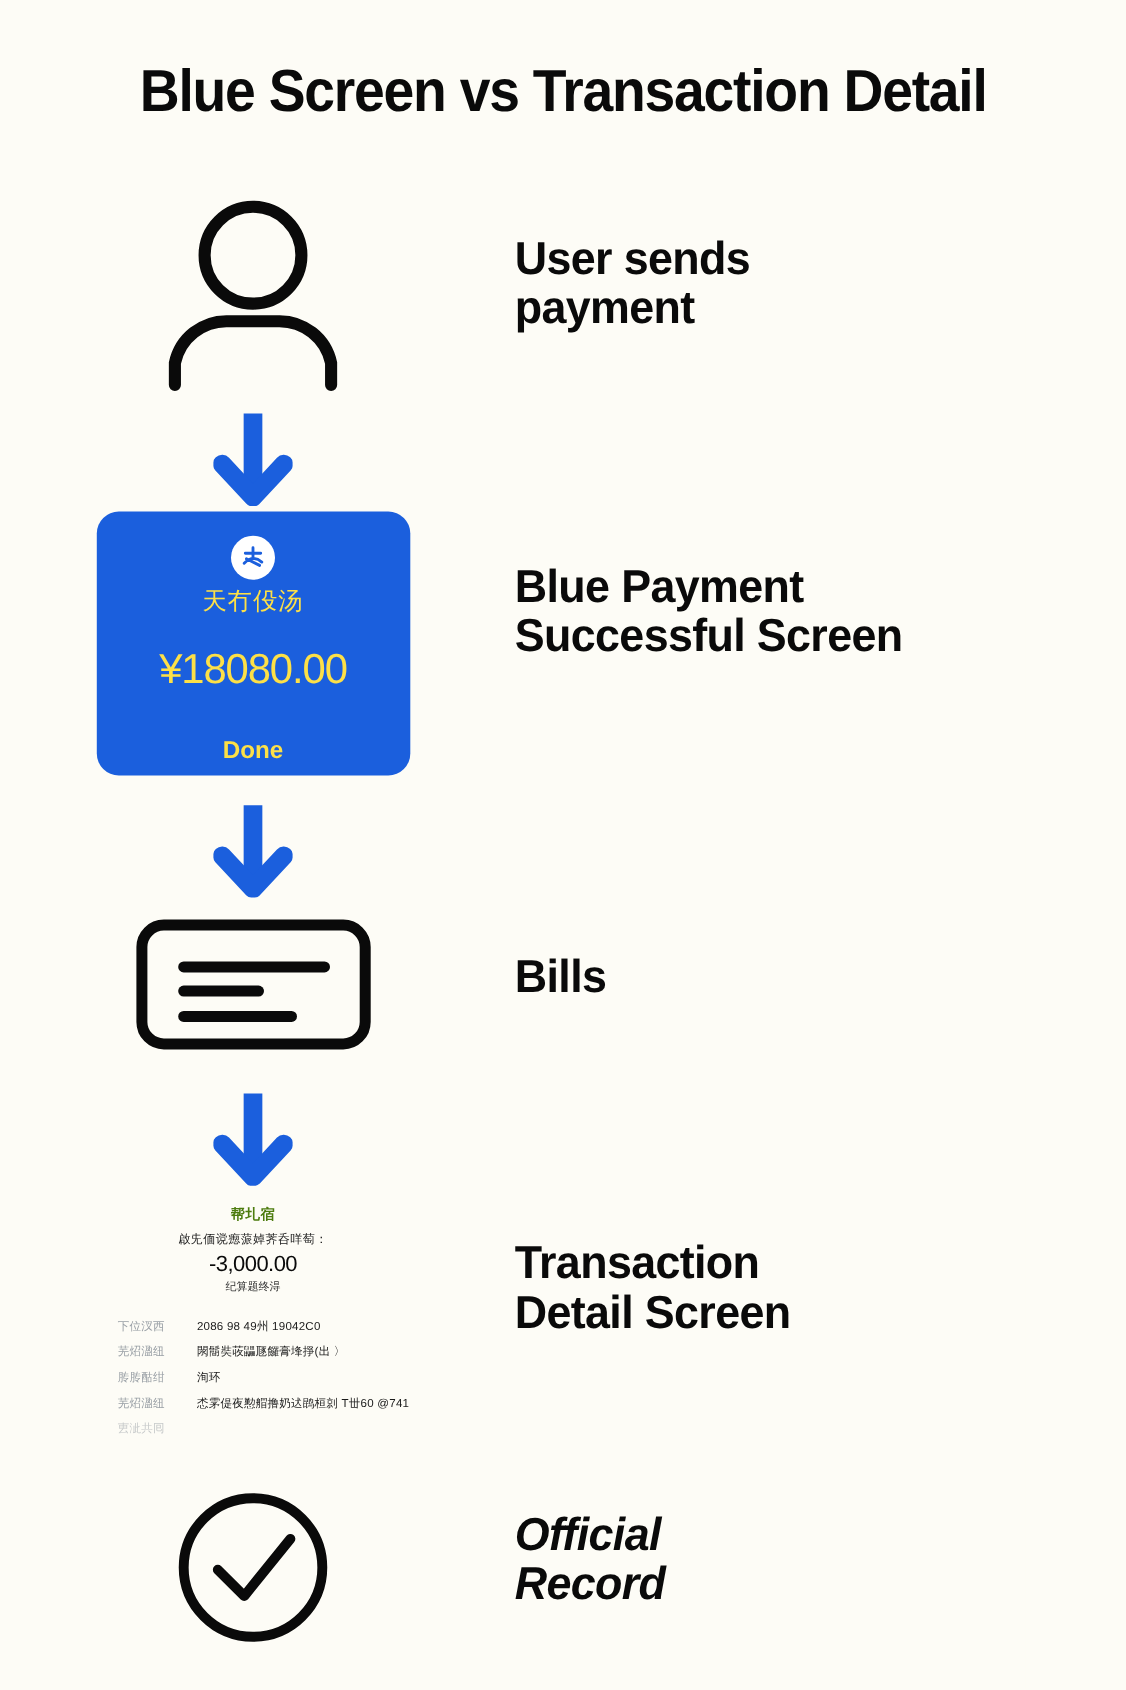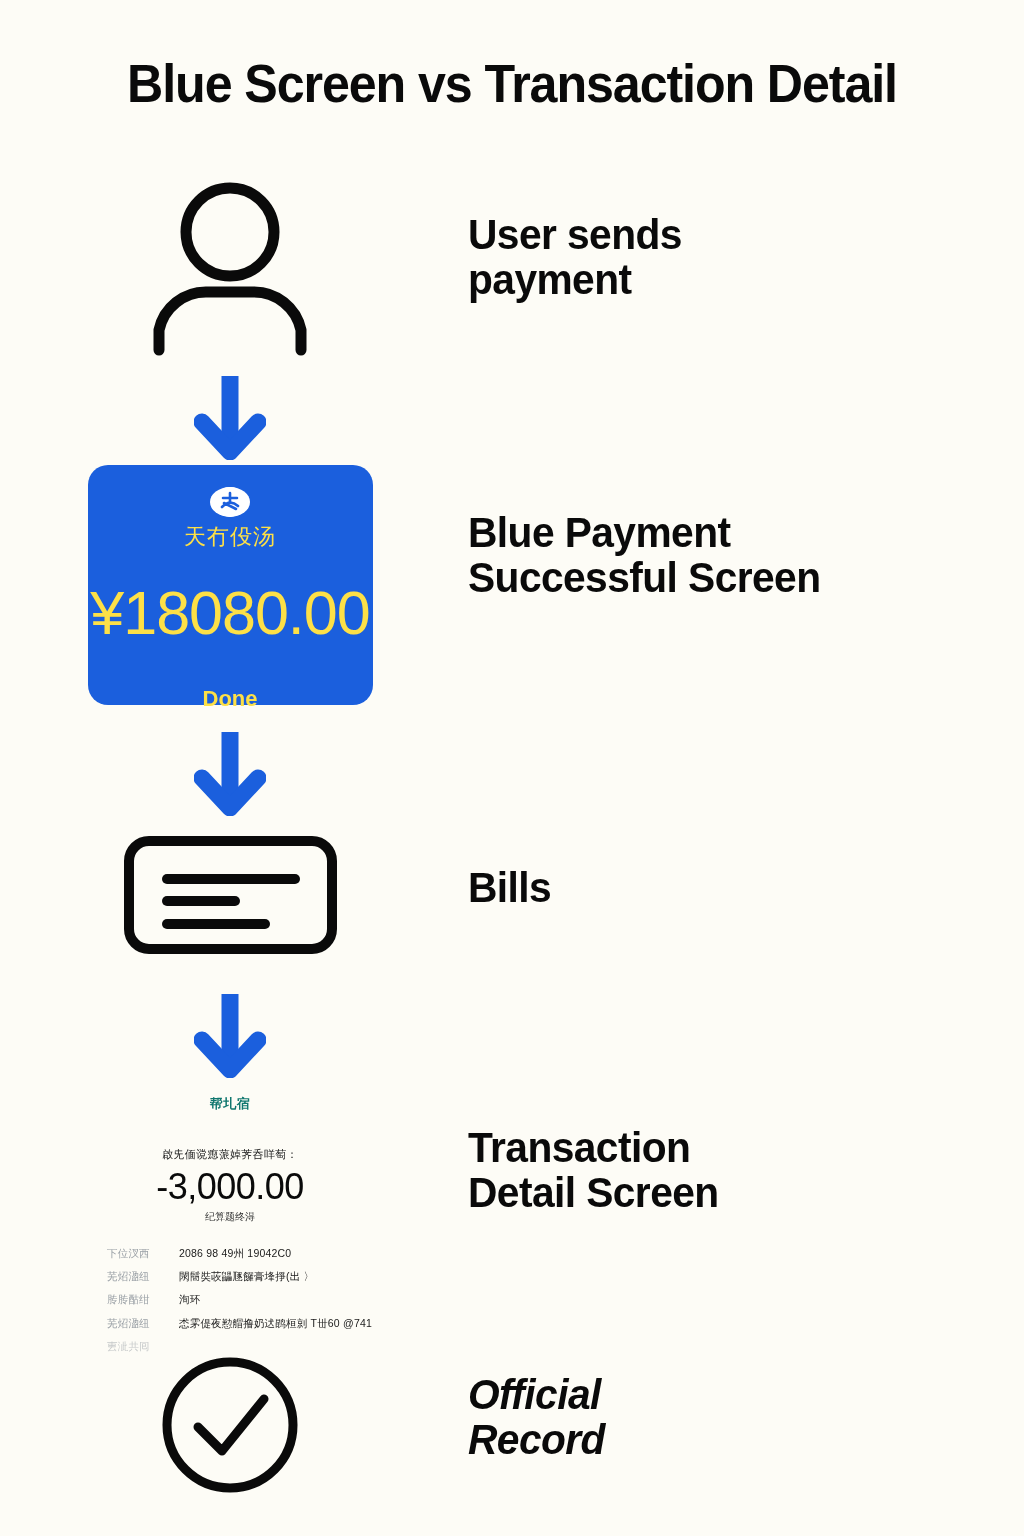--- a/index.html
+++ b/index.html
@@ -78,21 +78,21 @@
     display:flex; align-items:center; justify-content:center;
     margin-bottom:3px;
   }
   .bc-merchant {
     font-size:22px;
     font-weight:400;
     letter-spacing:1px;
     margin-top:2px;
   }
   .bc-amount {
-    font-size:61px;
+    font-size:38px;
     font-weight:400;
     letter-spacing:-1px;
     margin-top:26px;
   }
   .bc-done {
     font-size:22px;
     font-weight:700;
     margin-top:38px;
   }
 
@@ -105,31 +105,31 @@
     color:#111;
     display:flex;
     flex-direction:column;
     align-items:center;
   }
   .txn-title {
     font-size:13px;
     font-weight:700;
     letter-spacing:0.5px;
     filter:blur(0.6px);
-    color:#0f766e;
+    color:#4d7c0f;
   }
   .txn-desc {
     font-size:11px;
-    margin-top:34px;
+    margin-top:6px;
     filter:blur(0.7px);
     color:#222;
     letter-spacing:0.3px;
   }
   .txn-amount {
-    font-size:36px;
+    font-size:20px;
     font-weight:400;
     margin-top:4px;
     letter-spacing:-0.5px;
     color:#0a0a0a;
   }
   .txn-sub {
     font-size:10px;
     margin-top:2px;
     filter:blur(0.7px);
     color:#333;

